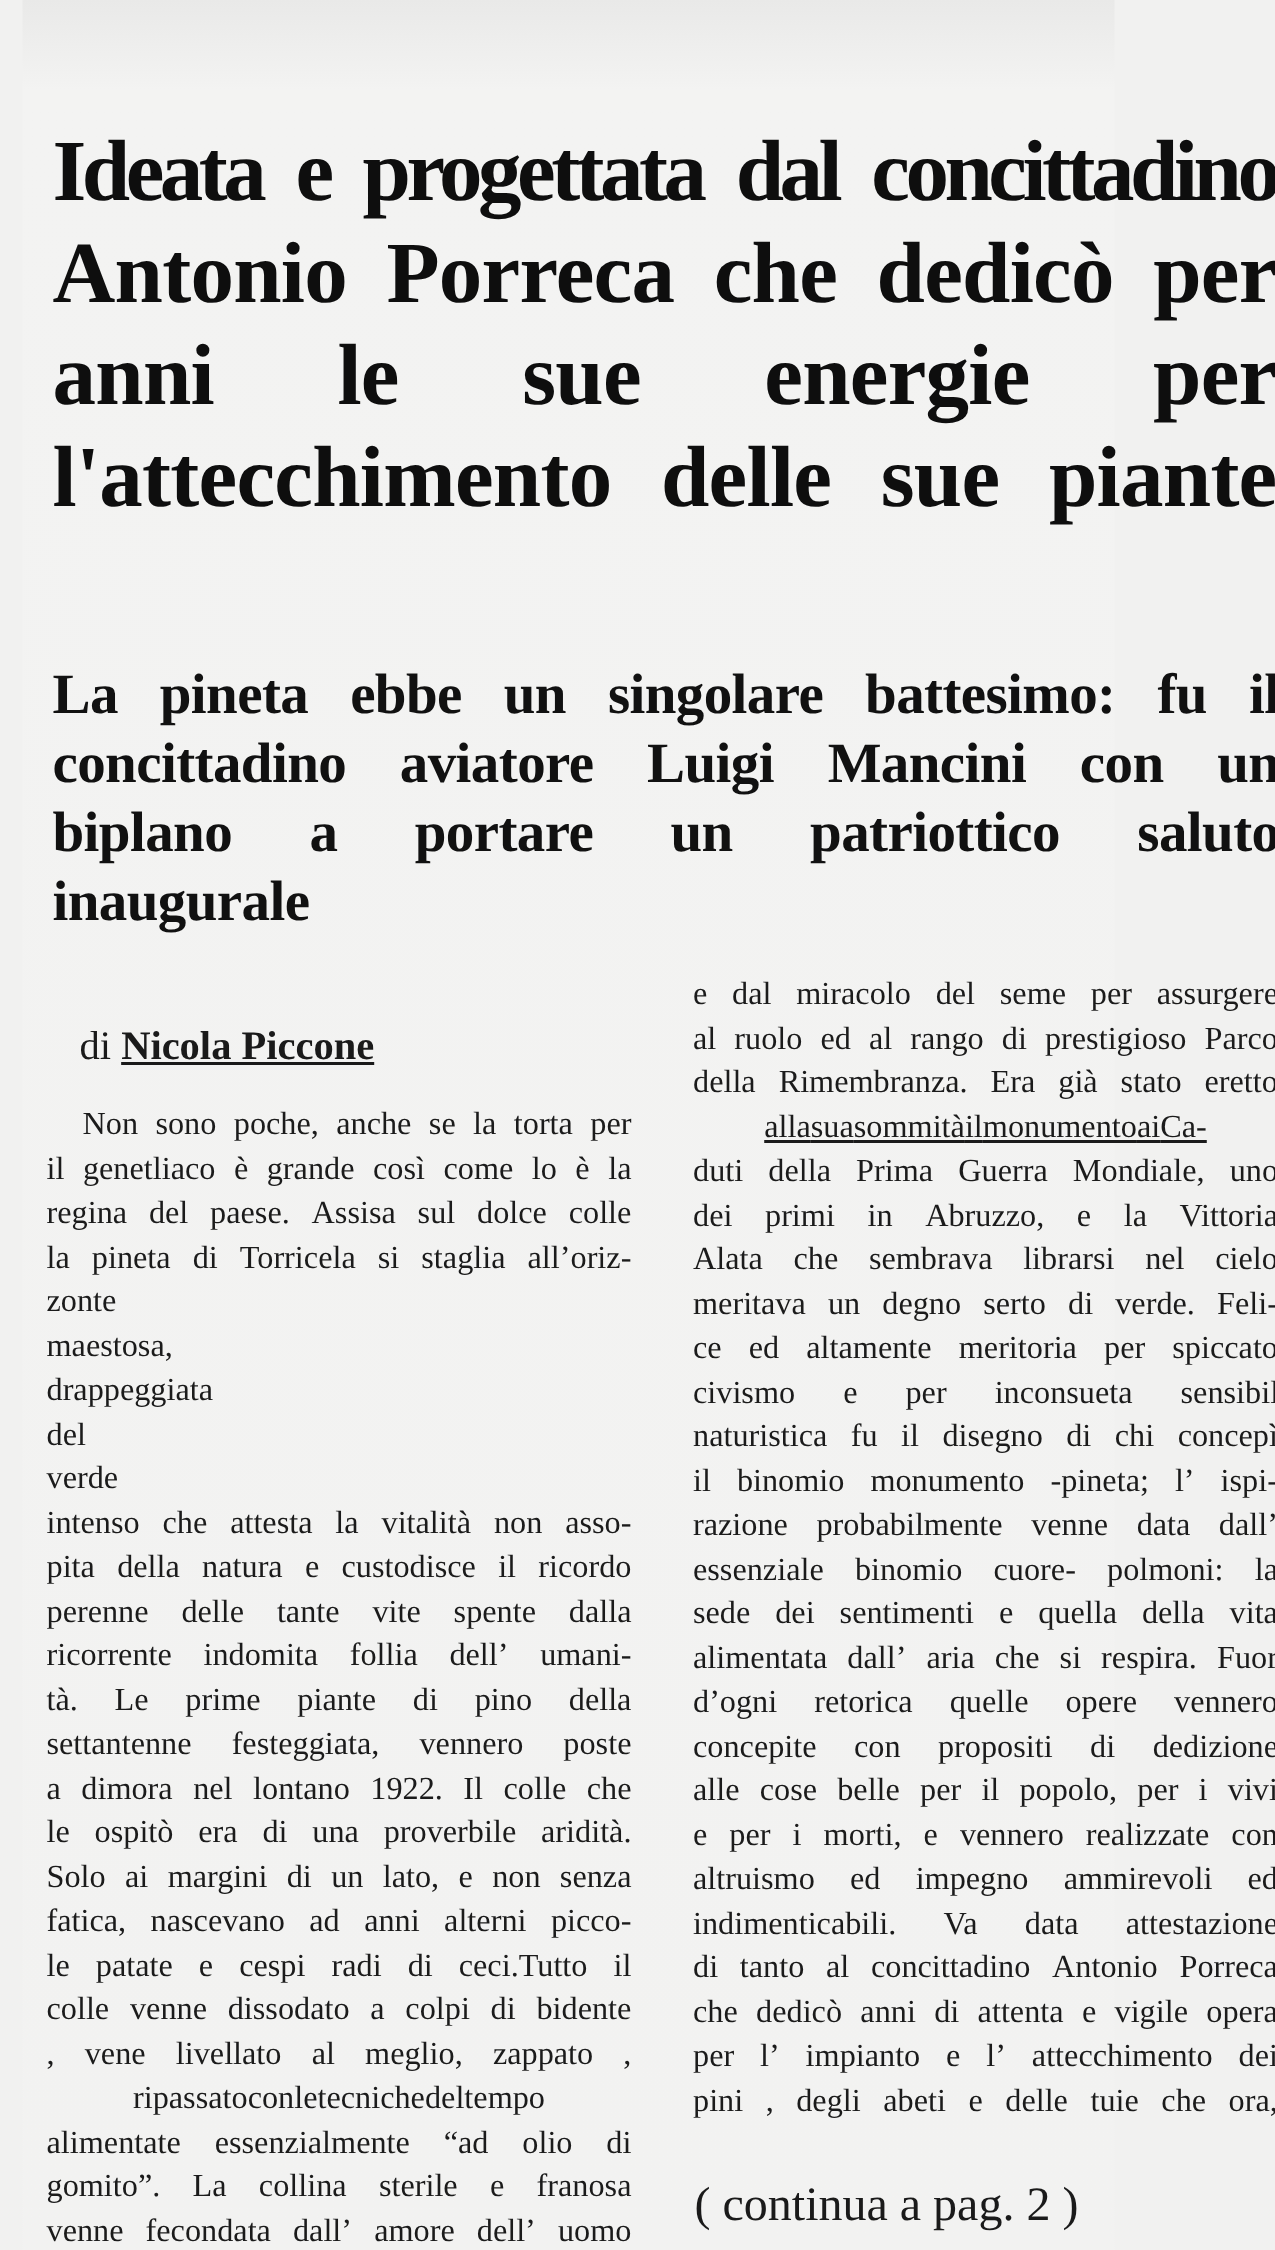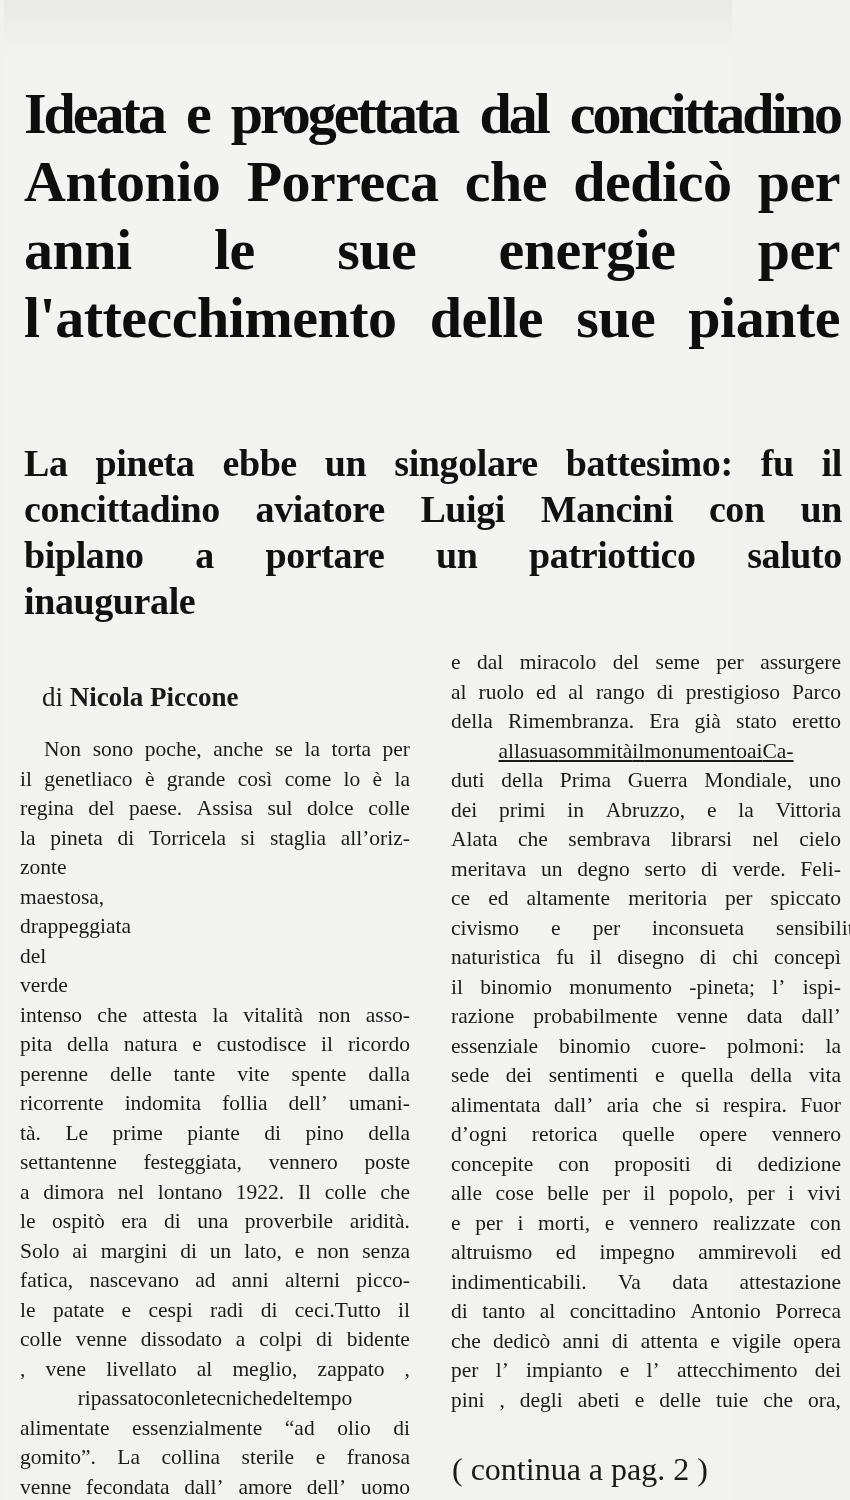--- a/index.html
+++ b/index.html
@@ -10,21 +10,21 @@
       width: 850px;
       height: 1500px;
       overflow: hidden;
       background: #f1f1f0;
       color: #141414;
       font-family: "Liberation Serif", "DejaVu Serif", serif;
       position: relative;
     }
     .page {
       position: absolute;
-      left: 4px; top: 0;
+      left: 15px; top: 0;
       width: 728px; height: 1500px;
       background:
         linear-gradient(180deg, #e9e9e8 0px, #f3f3f2 60px, #f2f2f1 1500px);
     }
     .headline {
       position: absolute;
       left: 20px;
       top: 80px;
       width: 816px;
       margin: 0;
@@ -70,20 +70,21 @@
     .byline {
       position: absolute;
       left: 38px;
       top: 680px;
       font-size: 27px;
       line-height: 34px;
       color: #1a1a1a;
     }
     .byline .author {
       font-weight: bold;
+      text-decoration: underline;
     }
     .column {
       position: absolute;
       width: 390px;
       font-size: 21.5px;
       line-height: 29.5px;
       color: #1b1b1b;
     }
     .column.left {
       left: 16px;

